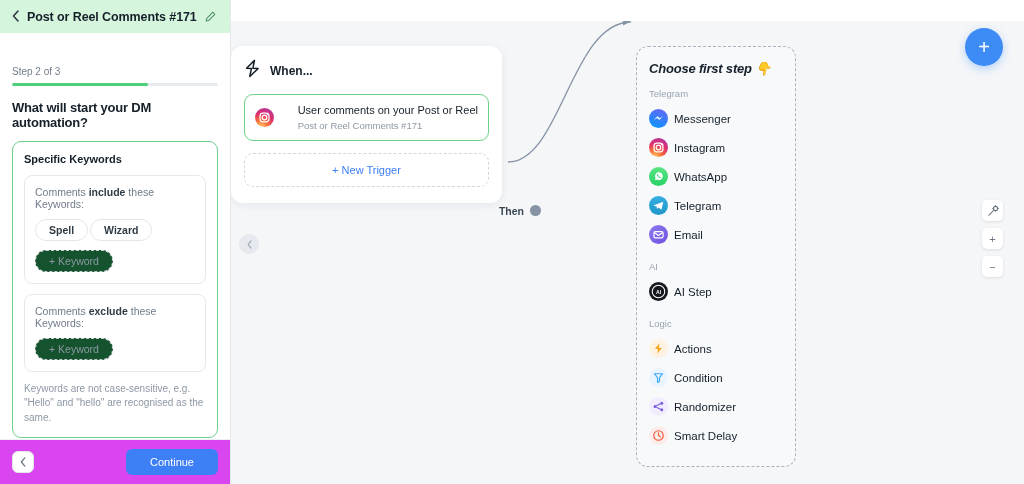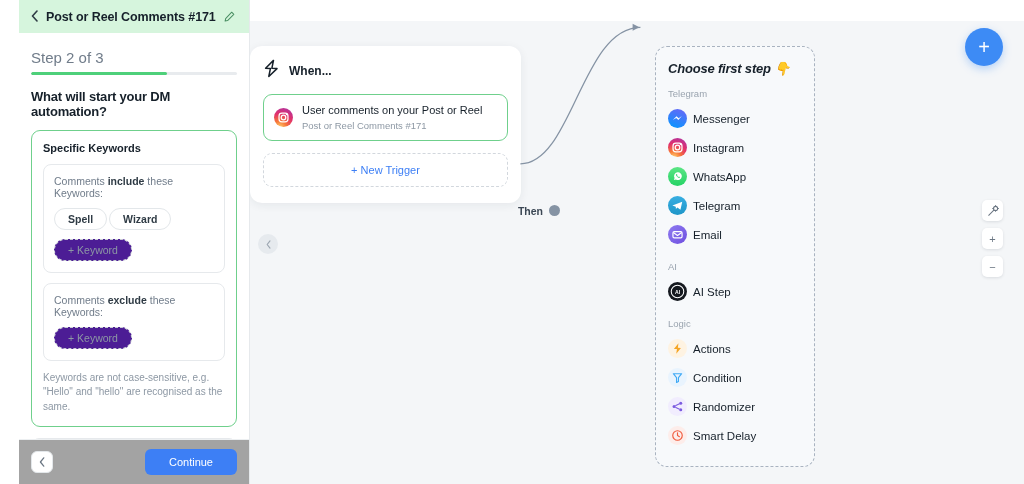--- a/index.html
+++ b/index.html
@@ -2,41 +2,41 @@
 <html><head>
 <meta charset="utf-8">
 <style>
   * { box-sizing: border-box; margin: 0; padding: 0; }
   html, body {
     width: 1024px; height: 484px;
     font-family: "Liberation Sans", sans-serif;
     background: #ffffff;
     overflow: hidden;
   }
-  .app { position: relative; width: 1024px; height: 484px; display: flex; padding-left: 19px; }
+  .app { position: relative; width: 1024px; height: 484px; display: flex; }
 
   
   .sidebar {
     width: 231px; height: 484px;
     background: #ffffff;
     border-right: 1px solid #e6e9ec;
     display: flex; flex-direction: column;
     position: relative; z-index: 5;
   }
   .sb-header {
     height: 33px; background: #d6f5dd;
     display: flex; align-items: center; gap: 8px;
     padding: 0 12px; flex: none;
   }
   .sb-back { color: #2f3b45; font-size: 13px; line-height: 1; cursor: pointer; }
   .sb-title { font-size: 12.5px; font-weight: bold; color: #16202a; letter-spacing: -0.1px; }
   .sb-edit { color: #4a8f63; display: inline-flex; align-items: center; }
 
   .sb-body { flex: 1; padding: 0 12px; overflow: hidden; }
-  .step-label { font-size: 15px; color: #707c8a; margin-top: 16px; }
+  .step-label { font-size: 10px; color: #707c8a; margin-top: 33px; }
   .progress-track {
     height: 2.5px; background: #e8ebee; border-radius: 2px;
     margin-top: 6px; position: relative; overflow: hidden;
   }
   .progress-fill { position: absolute; left: 0; top: 0; bottom: 0; background: #4ed07a; border-radius: 2px; }
   .sb-question { font-size: 13px; font-weight: bold; color: #16202a; margin-top: 14px; letter-spacing: -0.2px; }
 
   .kw-card {
     margin-top: 11px; border: 1.4px solid #6fd08c; border-radius: 9px;
     padding: 11px 11px 12px; background: #fff;
@@ -48,36 +48,36 @@
   }
   .kw-box-label { font-size: 10.5px; color: #707c8a; }
   .kw-box-label b { color: #2f3b45; font-weight: bold; }
   .chips { display: flex; flex-wrap: wrap; gap: 2px; margin-top: 9px; }
   .chip {
     border: 1px solid #e3e7ea; border-radius: 14px; background: #fff;
     padding: 4px 13px; font-size: 10.5px; color: #2f3b45; font-weight: bold;
     cursor: pointer;
   }
   .chip-add {
-    border: 1px dashed #c9ced4; border-radius: 14px; background: #4c1d95;
+    border: 1px dashed #c9ced4; border-radius: 14px; background: #14532d;
     padding: 4px 13px; font-size: 10.5px; color: #8d98a4;
     cursor: pointer; display: inline-block; margin-top: 9px;
   }
   .kw-note { margin-top: 10px; font-size: 10px; line-height: 1.45; color: #8d98a4; }
 
   .any-card {
     margin-top: 11px; border: 1px solid #e6e9ec; border-radius: 8px;
     background: #fff; padding: 12px 12px; font-size: 11px;
     font-weight: bold; color: #16202a; cursor: pointer;
   }
 
   .sb-footer {
     flex: none; height: 45px; border-top: 1px solid #eceff1;
     display: flex; align-items: center; justify-content: space-between;
-    padding: 0 12px; background: #a3a3a3;
+    padding: 0 12px; background: #d946ef;
   }
   .btn-prev {
     width: 22px; height: 22px; border: 1px solid #e3e7ea; border-radius: 6px;
     background: #fff; display: flex; align-items: center; justify-content: center;
     font-size: 9px; color: #6b7683; cursor: pointer;
   }
   .btn-continue {
     background: #3d7ff5; color: #fff; border: none; border-radius: 6px;
     font-size: 11px; padding: 7px 24px; cursor: pointer;
     font-family: "Liberation Sans", sans-serif;
@@ -113,21 +113,21 @@
     position: absolute; left: 0px; top: 46px; width: 271px;
     background: #fff; border-radius: 12px;
     box-shadow: 0 2px 10px rgba(30,40,60,0.07);
     padding: 13px 13px 16px;
   }
   .when-row { display: flex; align-items: center; gap: 9px; }
   .when-label { font-size: 12px; font-weight: bold; color: #16202a; }
   .trig-item {
     margin-top: 12px; border: 1.4px solid #6fd08c; border-radius: 9px;
     padding: 9px 10px; display: flex; align-items: center; gap: 9px;
-    background: #fff; cursor: pointer;
+    background: #fff; cursor: pointer; justify-content: space-between;
   }
   .trig-title { font-size: 11px; color: #16202a; line-height: 1.25; }
   .trig-sub { font-size: 9.5px; color: #8d98a4; margin-top: 2px; }
   .new-trigger {
     margin-top: 12px; border: 1px dashed #d2d7dd; border-radius: 9px;
     padding: 10px; text-align: center; font-size: 11px; color: #3d7ff5;
     cursor: pointer;
   }
   .then-wrap {
     position: absolute; right: -39px; bottom: -14px;

